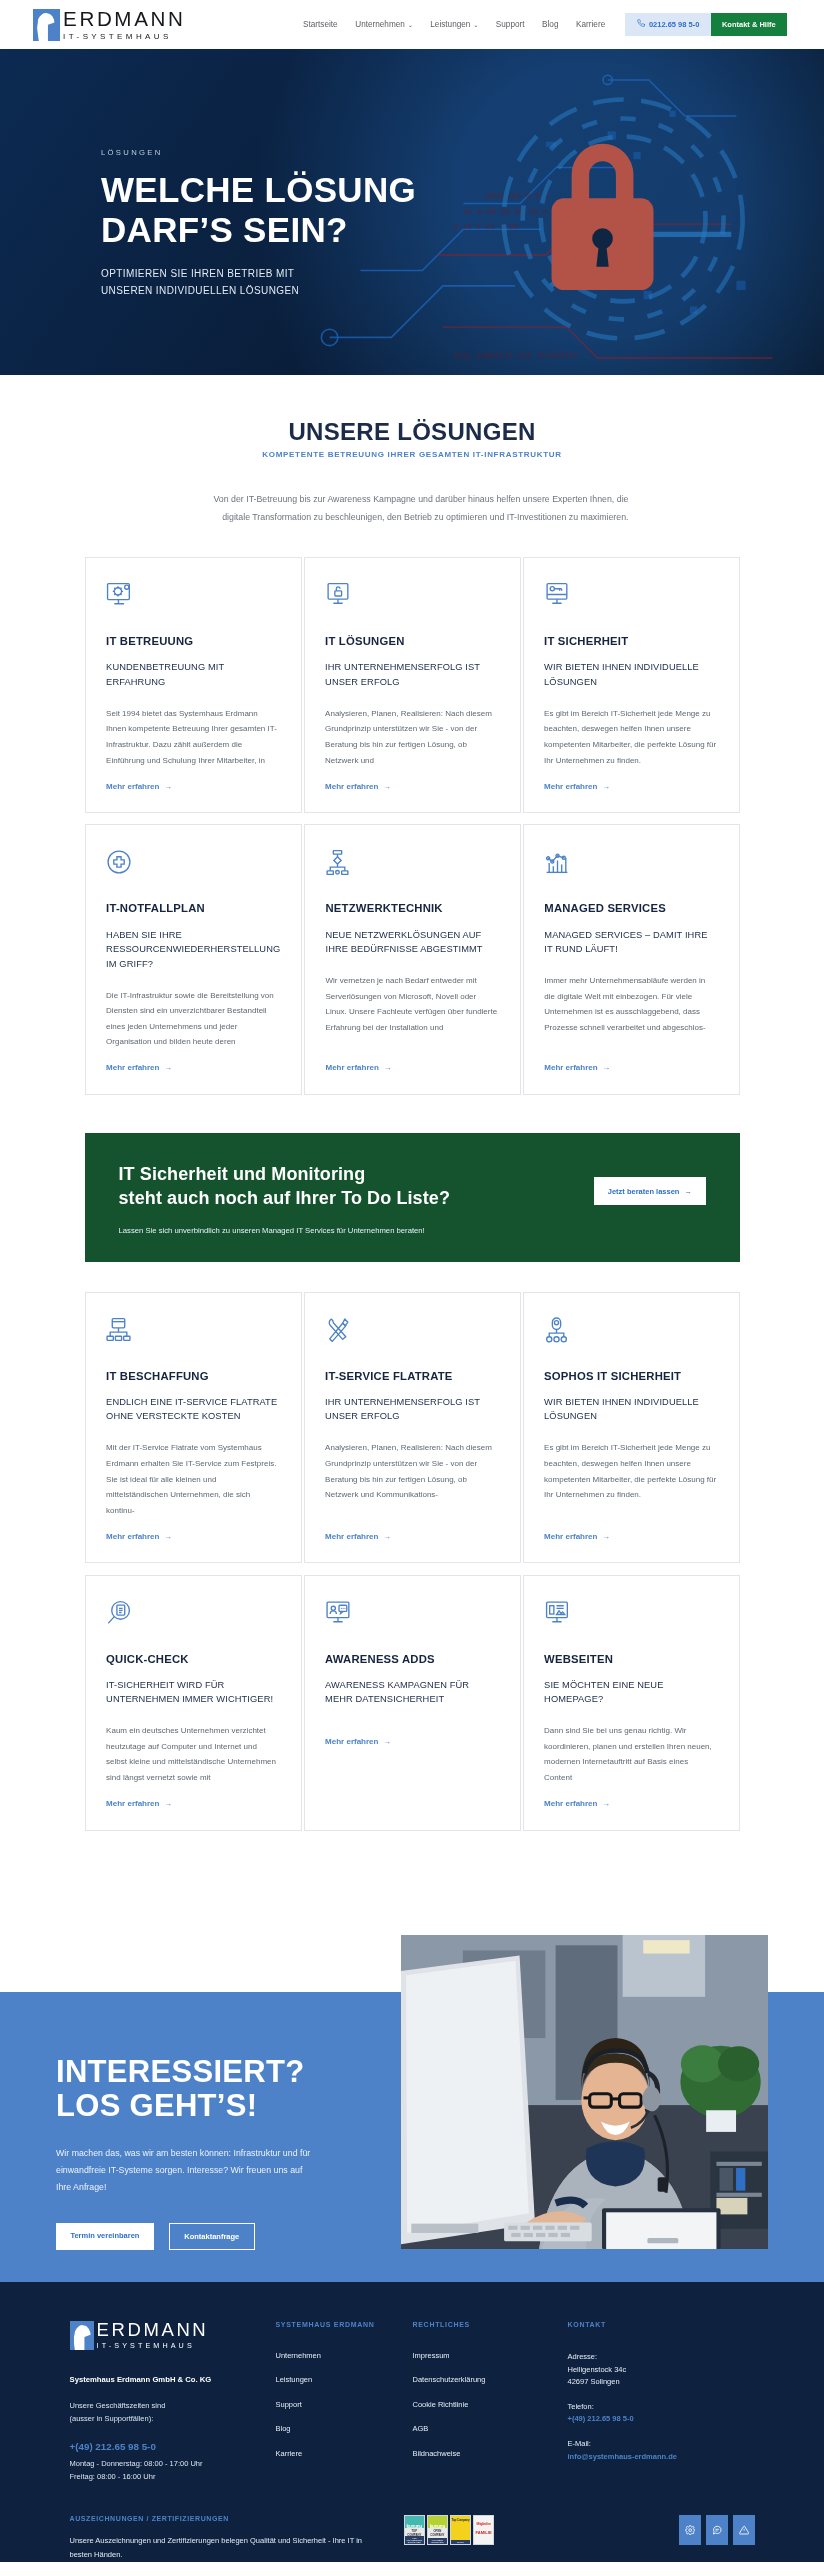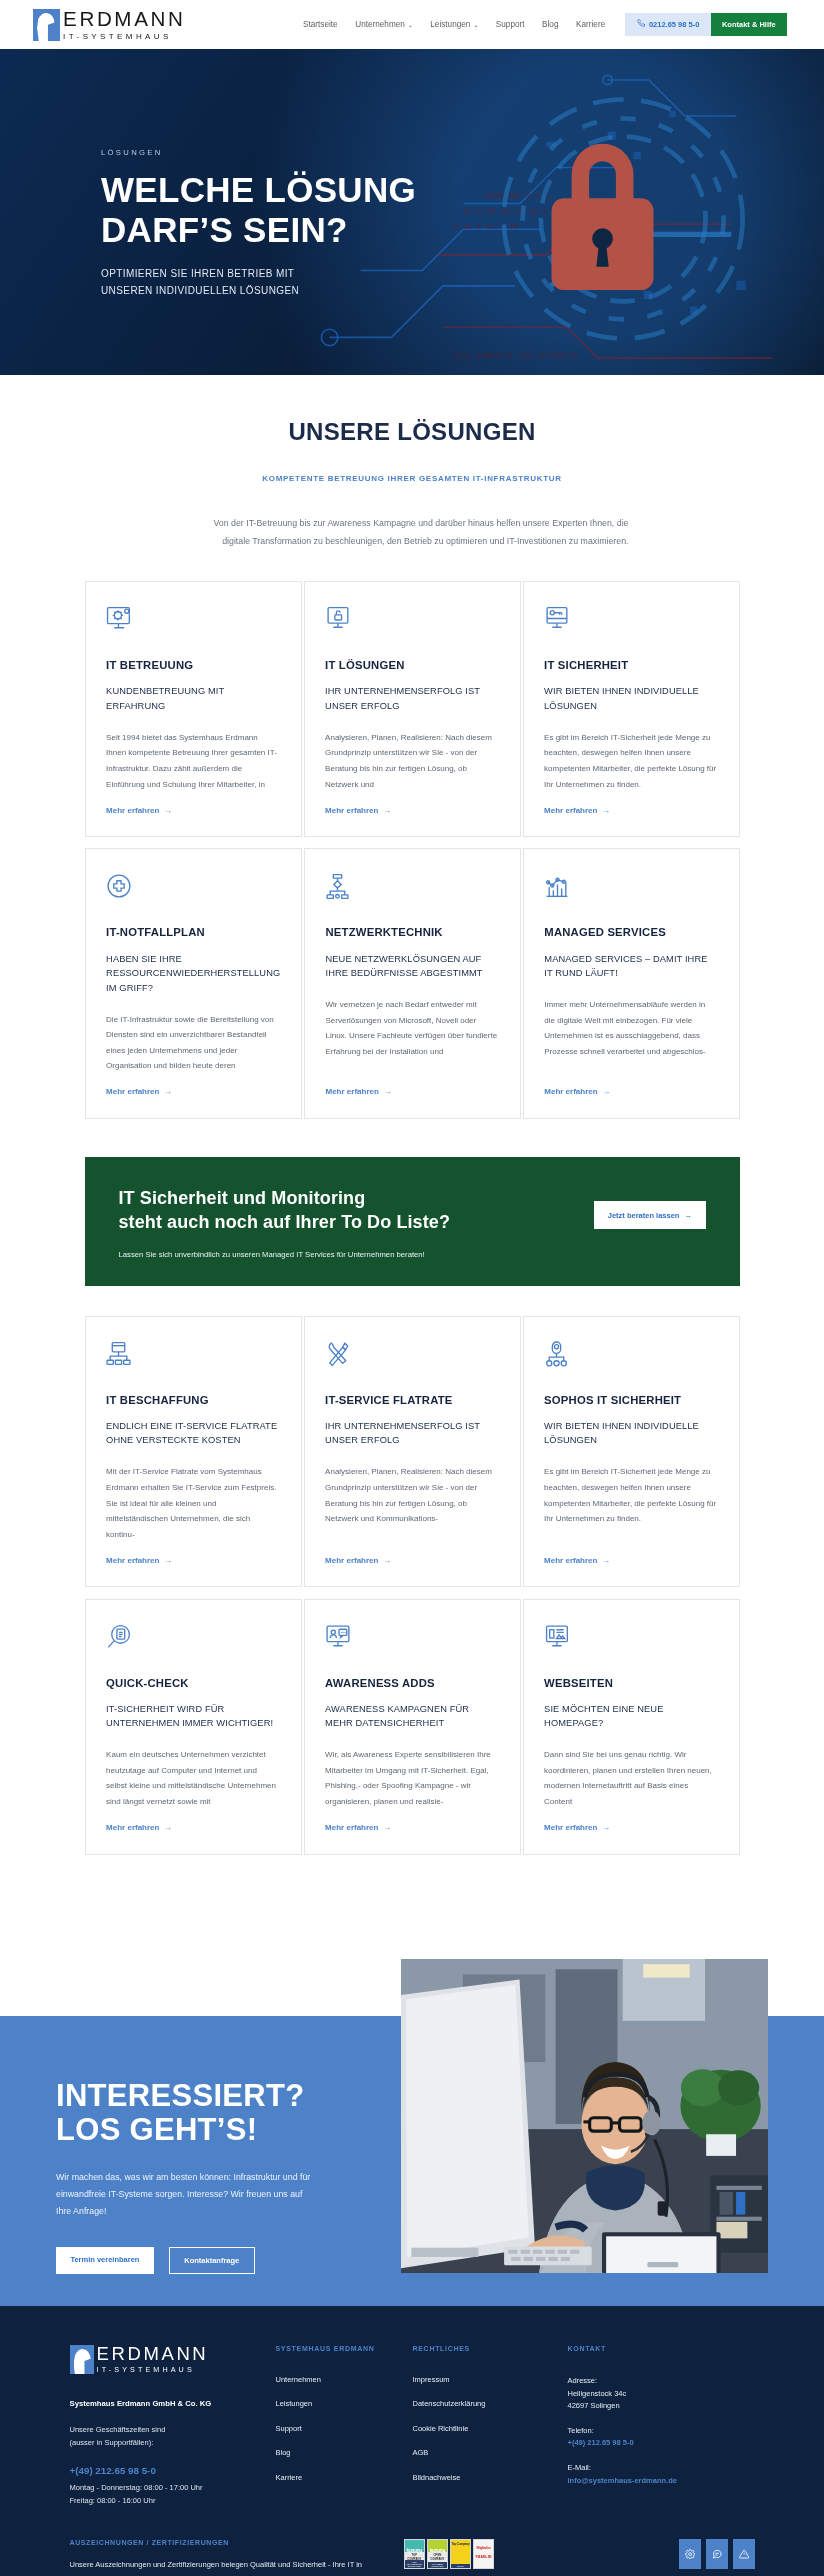--- a/index.html
+++ b/index.html
@@ -85,21 +85,21 @@
   }
 
   
   .section { background: #fff; }
   .sec-head { text-align: center; padding: 43px 0 0; }
   .sec-title {
     font-size: 24px; font-weight: 700; color: #1b2b49; letter-spacing: 0.3px;
   }
   .sec-kicker {
     color: #4d82c8; font-size: 8px; font-weight: 700; letter-spacing: 0.7px;
-    margin-top: 28px;
+    margin-top: 4px;
   }
   .sec-intro {
     max-width: 433px; margin: 31px auto 0; text-align: right;
     color: #6d7480; font-size: 8.8px; line-height: 2.05;
   }
 
   
   .grid {
     display: grid; grid-template-columns: repeat(3, 1fr);
     gap: 2px; width: 655px; margin: 0 auto;
@@ -567,21 +567,20 @@
               <path d="M10 27a6 6 0 0 1 12 0"></path>
               <rect x="27" y="10" width="15" height="12" rx="2"></rect>
               <path d="M31 22l-1 4 5-4"></path>
               <circle cx="31.5" cy="16" r="1.2" fill="#4d82c8" stroke="none"></circle>
               <circle cx="35" cy="16" r="1.2" fill="#4d82c8" stroke="none"></circle>
               <circle cx="38.5" cy="16" r="1.2" fill="#4d82c8" stroke="none"></circle>
             </svg>
       </div>
       <div class="card-title">AWARENESS ADDS</div>
       <div class="card-sub">AWARENESS KAMPAGNEN FÜR MEHR  DATENSICHERHEIT</div>
-      <div class="card-body">Wir, als Awareness Experte sensibilisieren Ihre Mitarbeiter im Umgang mit IT-Sicherheit. Egal, Phishing,- oder Spoofing Kampagne - wir organisieren, planen und realisie-</div>
       <div class="card-link">
             <span>Mehr erfahren</span>
             <span>→</span>
           </div>
     </div>
 
     <div class="card">
       <div class="card-icon">
         <svg width="28" height="27" viewBox="0 0 54 52" fill="none" stroke="#4d82c8" stroke-width="2.6">
               <rect x="5" y="4" width="40" height="30" rx="2"></rect>

